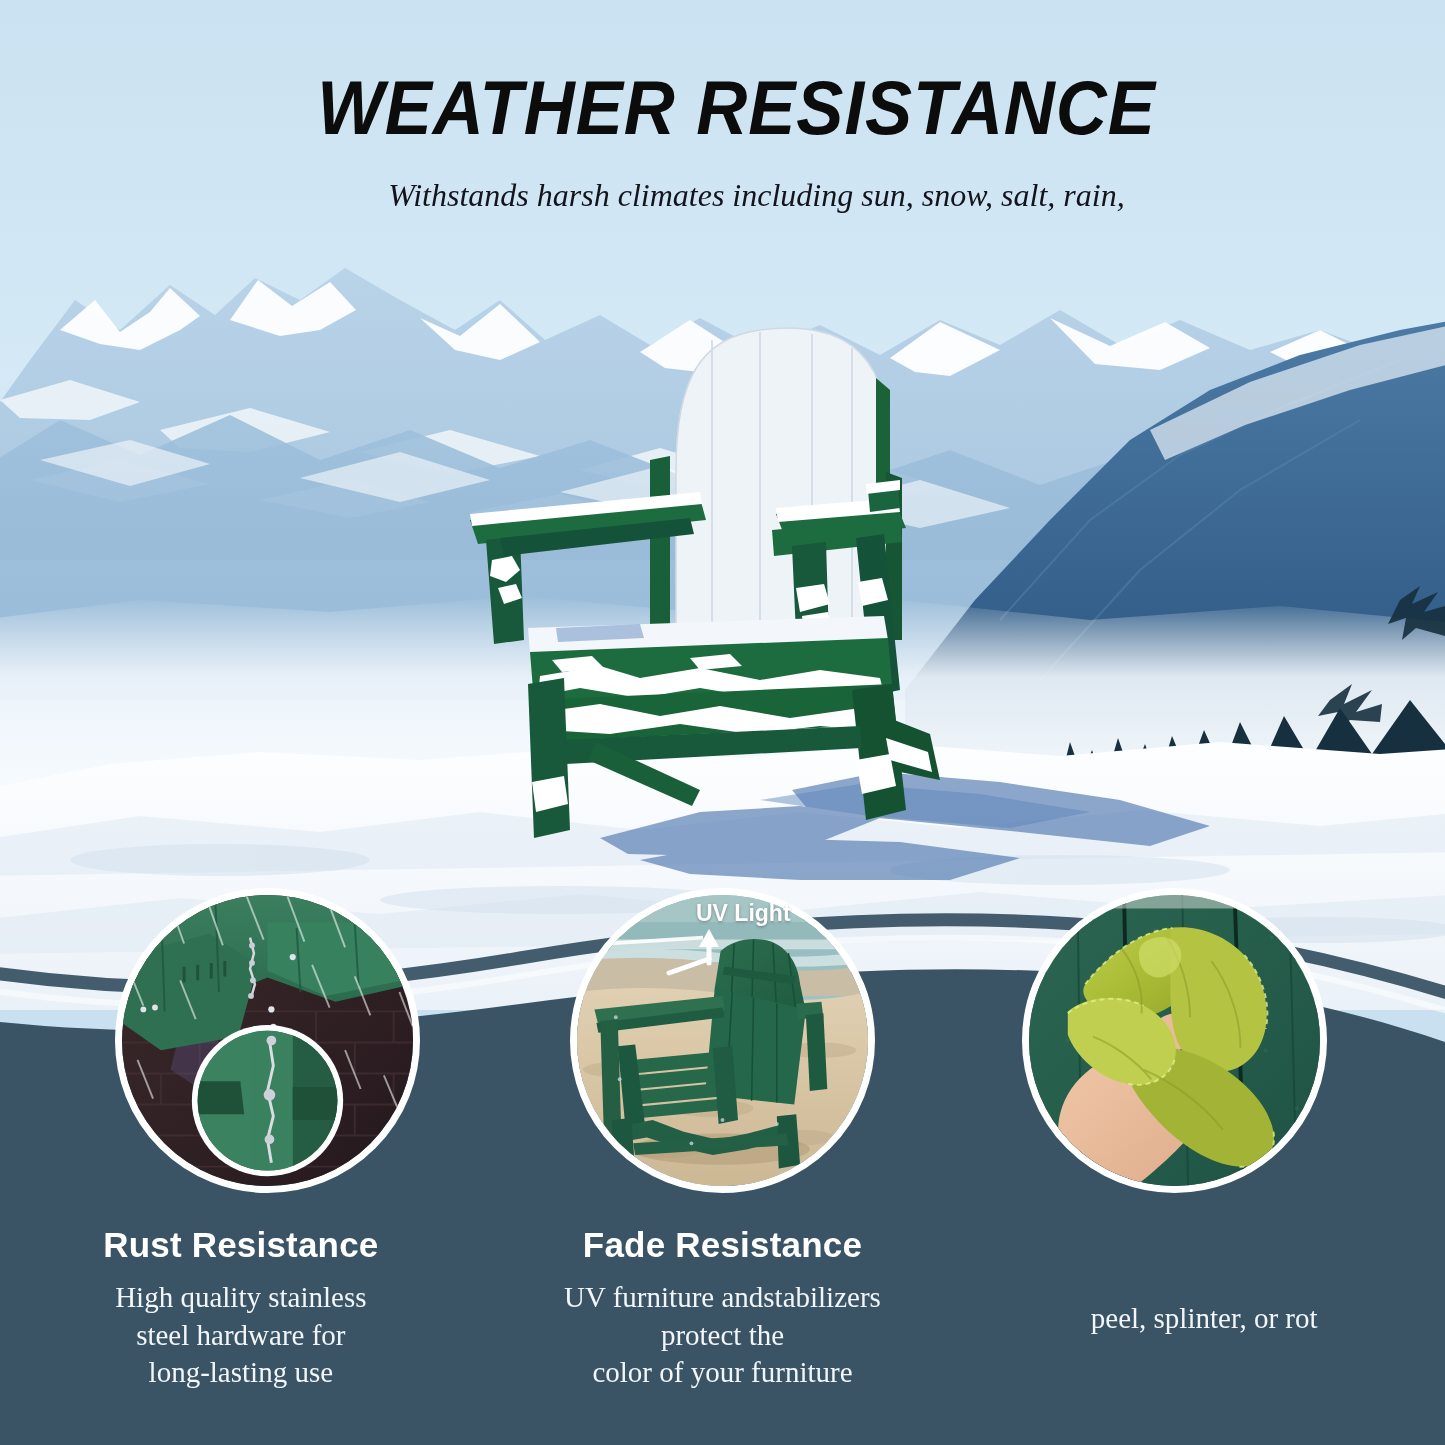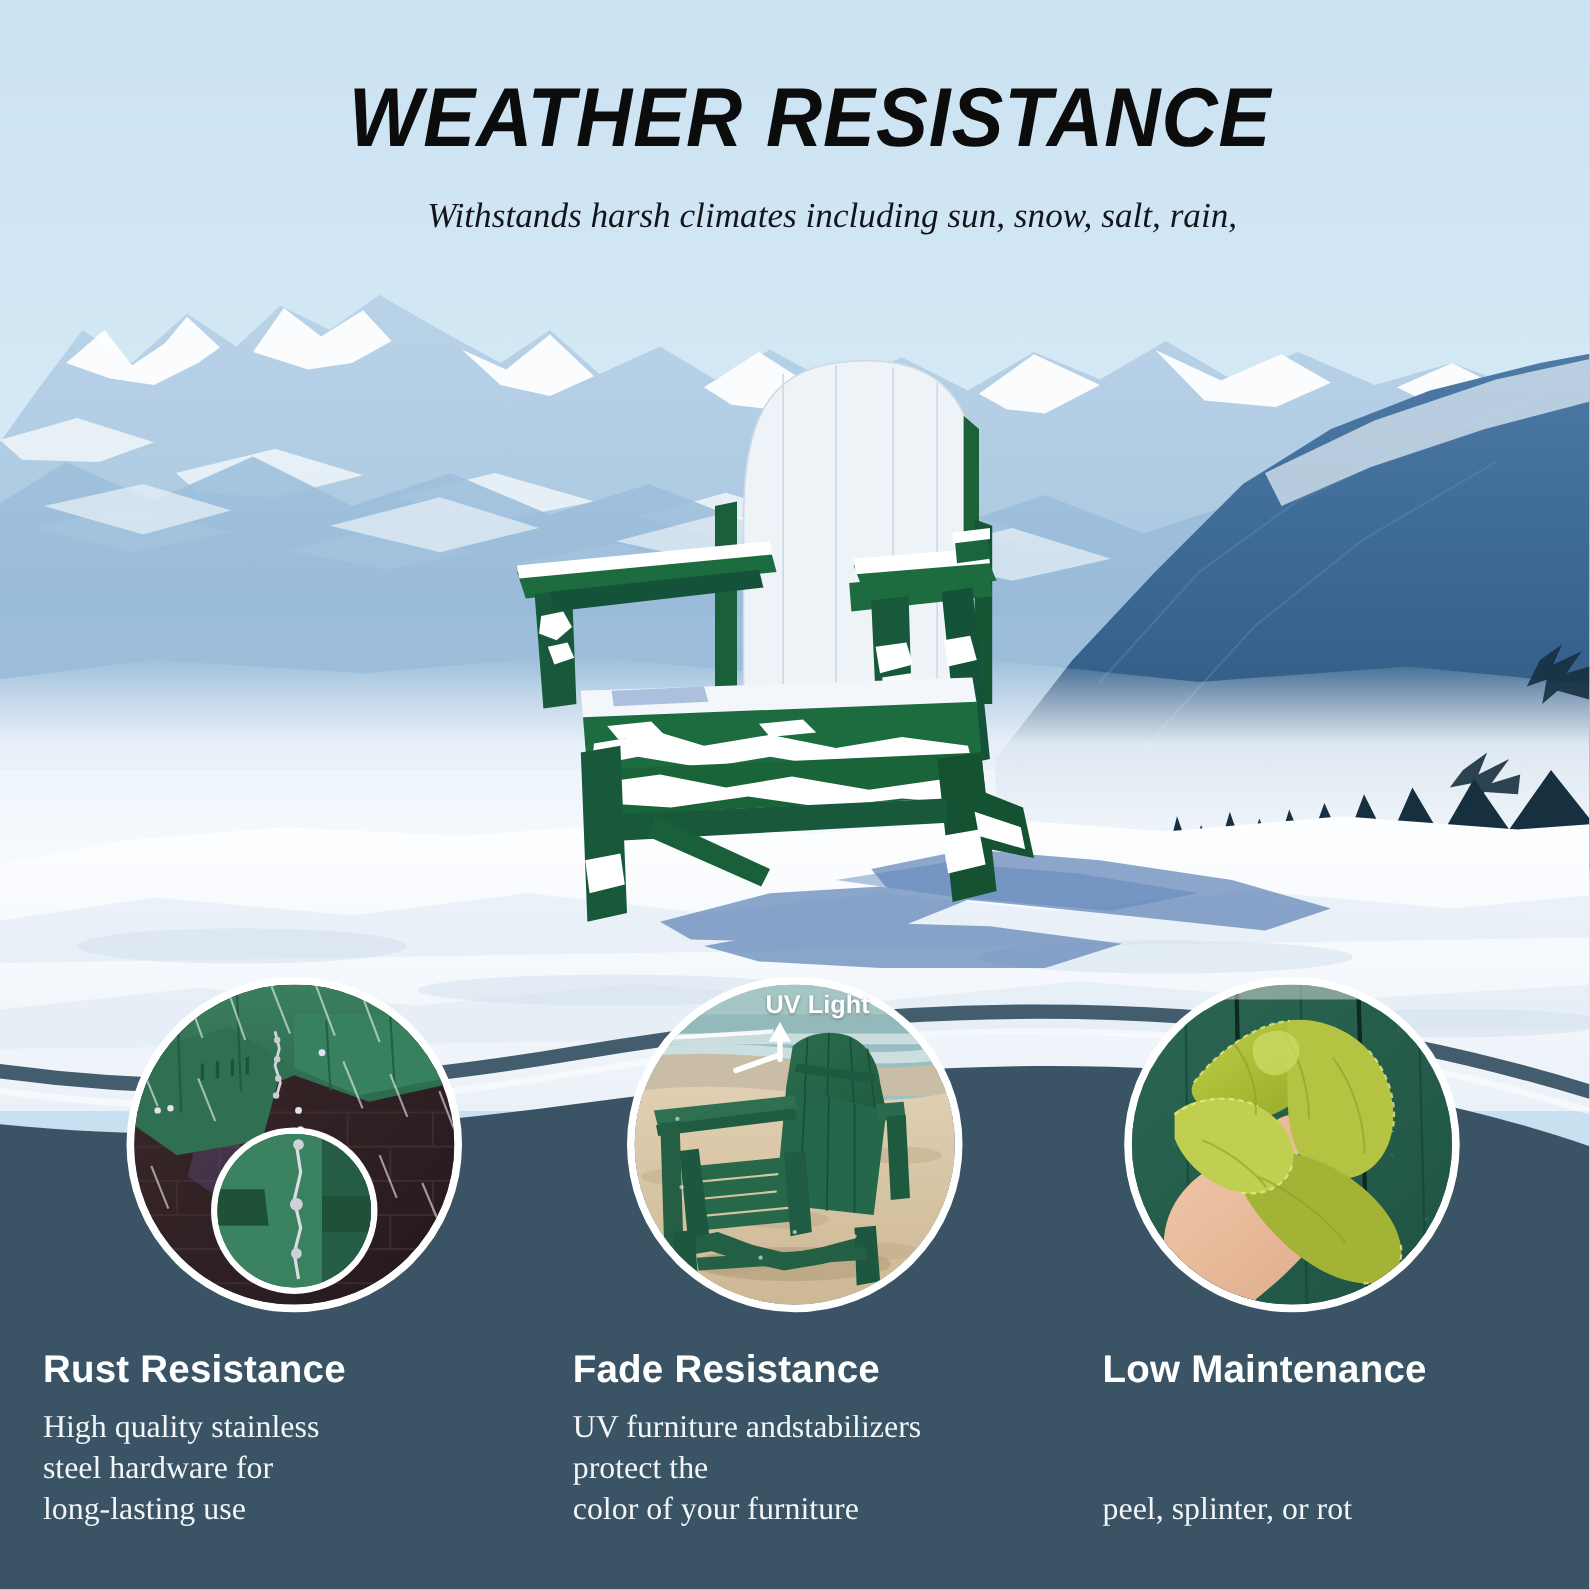--- a/index.html
+++ b/index.html
@@ -49,21 +49,21 @@
     position:absolute;
     border-radius:50%;
     overflow:hidden;
     border:7px solid #ffffff;
     z-index:18;
   }
   .circle .inner { position:absolute; inset:0; }
 
   
   .captions { position:absolute; left:0; top:1225px; width:1445px; display:flex; z-index:22; }
-  .cap { width:33.3333%; padding:0 22px;margin-left:17px; }
+  .cap { width:33.3333%; text-align:center; padding:0 22px; }
   .cap h3 {
     font-family:"Liberation Sans", sans-serif;
     font-weight:bold;
     font-size:35px;
     color:#ffffff;
     letter-spacing:0.2px;
     margin-bottom:14px;
   }
   .cap p {
     font-family:Liberation Serif, serif;
@@ -634,21 +634,20 @@
     </div>
     <div class="cap">
       <h3>Fade Resistance</h3>
       <p>
         <span>UV furniture andstabilizers</span><br>
         <span>protect the</span><br>
         <span>color of your furniture</span>
       </p>
     </div>
     <div class="cap">
-      <h3>Low Maintenance</h3>
       <p>
         <br>
         <br>
         <span>peel, splinter, or rot</span>
       </p>
     </div>
   </div>
 
 </div>
 

